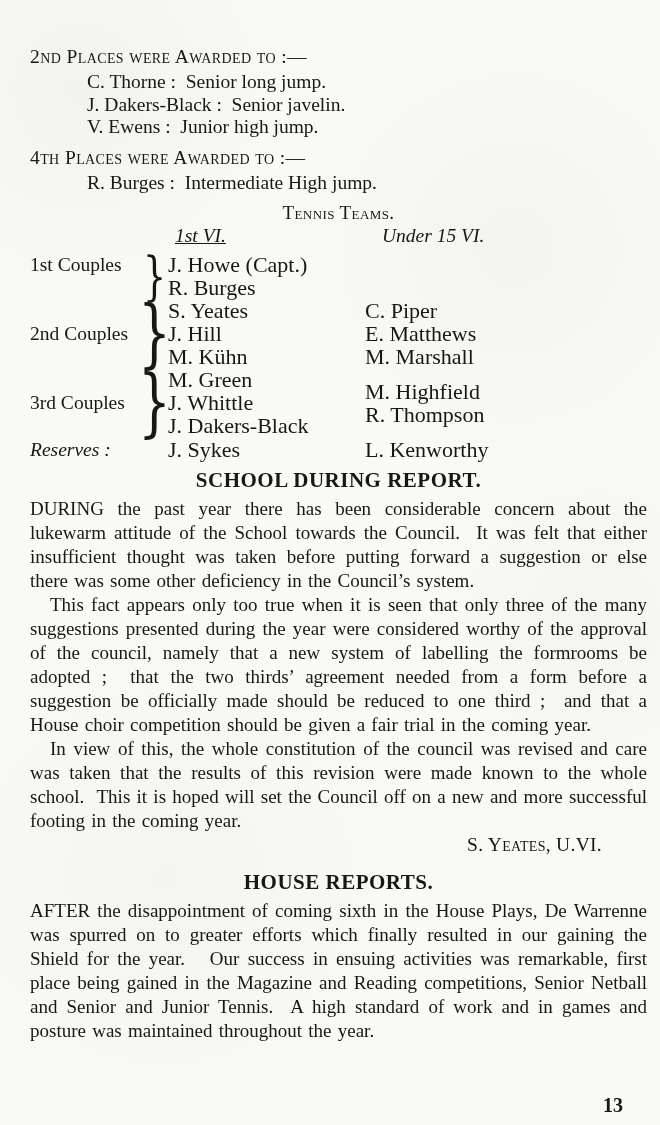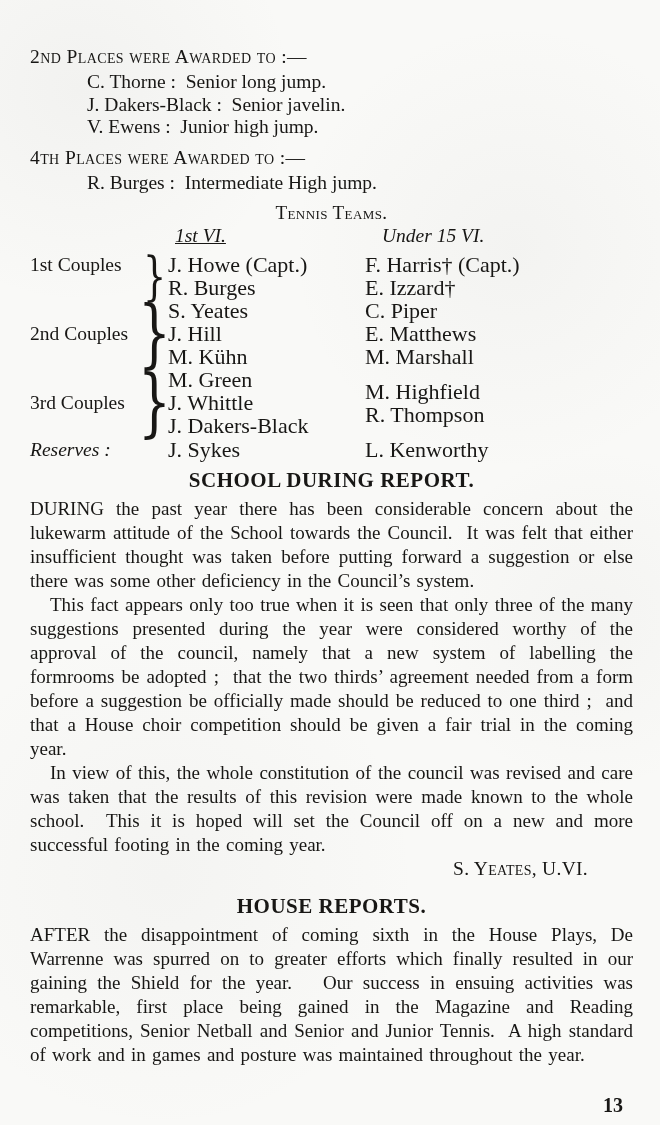--- a/index.html
+++ b/index.html
@@ -8,21 +8,21 @@
     background: #f9f9f7;
     font-family: "Liberation Serif", serif;
     color: #181715;
     position: relative;
     overflow: hidden;
   }
   .page {
     position: relative;
     width: 660px; height: 1125px;
     box-sizing: border-box;
-    padding: 44px 27px 0 30px;
+    padding: 44px 13px 0 30px;
     background:
       radial-gradient(circle at 12% 8%, rgba(150,150,148,0.07), transparent 18%),
       radial-gradient(circle at 78% 22%, rgba(150,150,148,0.06), transparent 22%),
       radial-gradient(circle at 90% 55%, rgba(150,150,148,0.05), transparent 20%),
       radial-gradient(circle at 25% 78%, rgba(150,150,148,0.05), transparent 25%),
       #f9f9f7;
   }
 
   
   .award-head {
@@ -139,24 +139,20 @@
 
       <div class="t-group g1">
         <span class="t-label">1st Couples</span>
         <span class="t-brace b2">
             <span class="brace-glyph">}</span>
           </span>
         <div class="t-left">
           <span class="name">J. Howe (Capt.)</span>
           <span class="name">R. Burges</span>
         </div>
-        <div class="t-right">
-          <span class="name">F. Harris† (Capt.)</span>
-          <span class="name">E. Izzard†</span>
-        </div>
       </div>
 
       <div class="t-group">
         <span class="t-label">2nd Couples</span>
         <span class="t-brace b3">
             <span class="brace-glyph">}</span>
           </span>
         <div class="t-left">
           <span class="name">S. Yeates</span>
           <span class="name">J. Hill</span>

